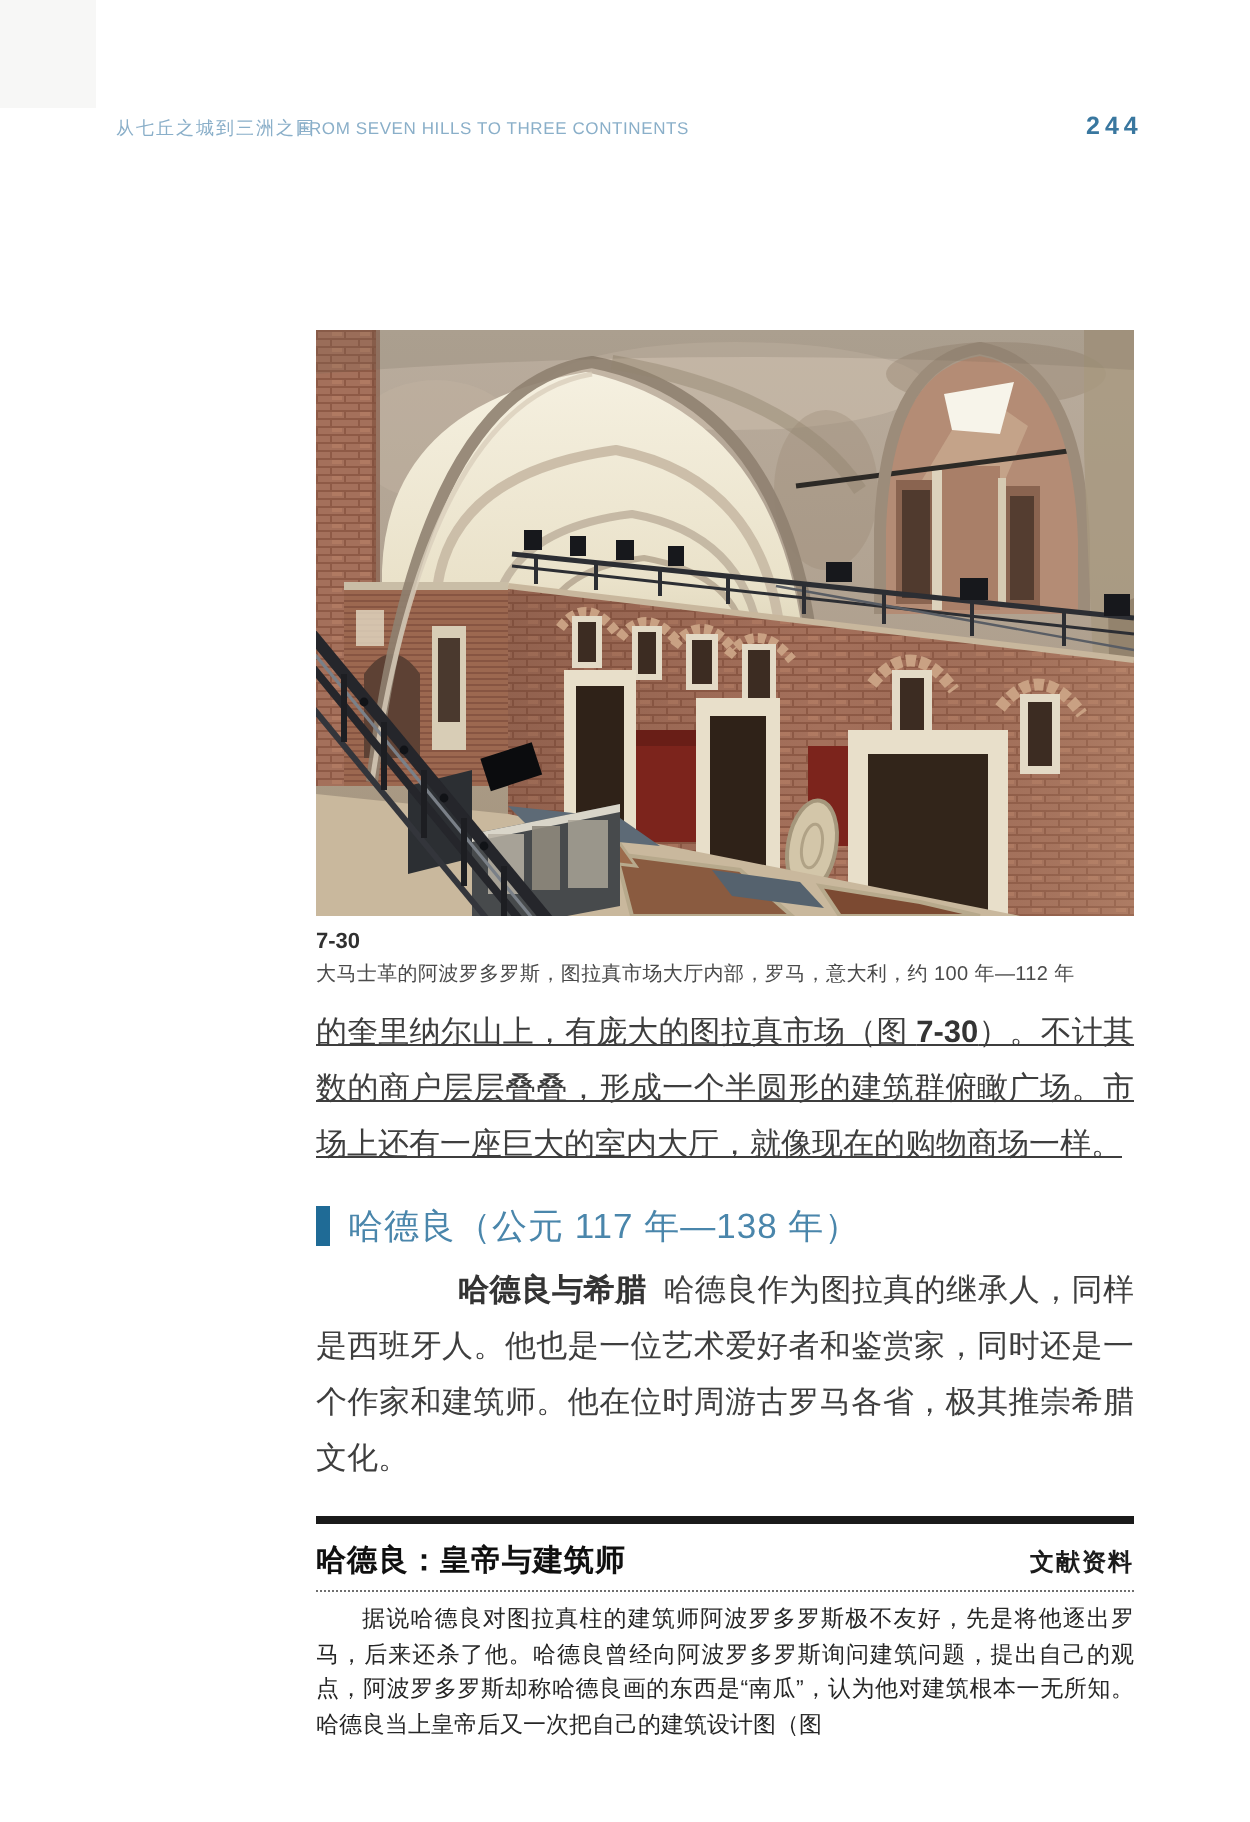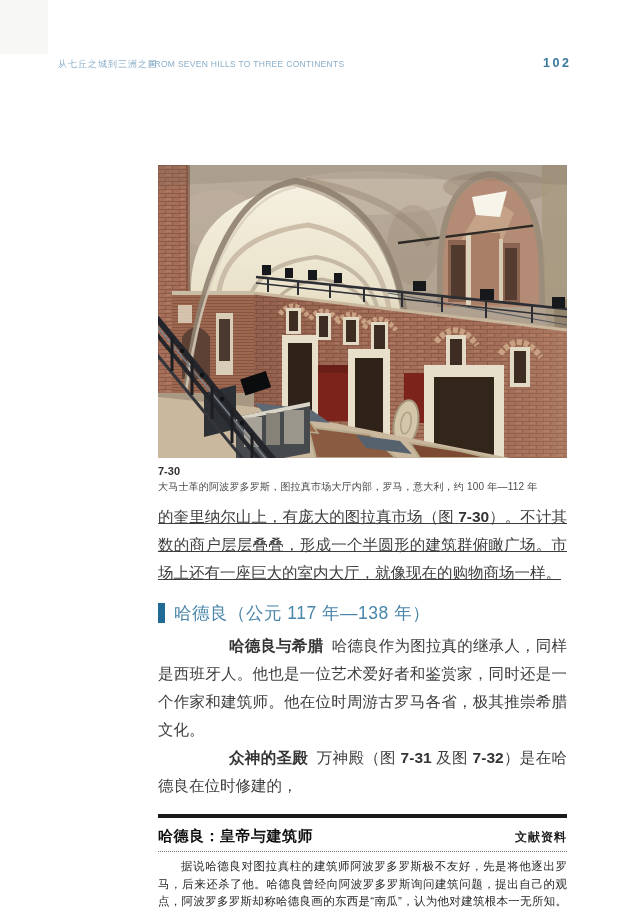--- a/index.html
+++ b/index.html
@@ -44,21 +44,21 @@
 </head>
 <body>
 
 <div class="page">
 
   <div class="corner-block"></div>
 
   <header>
     <span class="hdr-zh">从七丘之城到三洲之国</span>
     <span class="hdr-en">FROM SEVEN HILLS TO THREE CONTINENTS</span>
-    <span class="hdr-num">102</span>
+    <span class="hdr-num">244</span>
   </header>
 
   <main class="content">
 
     <figure>
       <div class="photo">
         <svg viewBox="0 0 409 293" width="409" height="293" preserveAspectRatio="none" role="img" aria-label="图拉真市场大厅内部">
           <defs>
             <linearGradient id="concrete" x1="0" y1="0" x2="0" y2="1">
               <stop offset="0" stop-color="#b9ac9d"></stop>
@@ -284,21 +284,20 @@
 
     <p class="body-p p-first"><span>的奎里纳尔山上，有庞大的图拉真市场（图 </span><b>7-30</b><span>）。不计其数的商户层层叠叠，形成一个半圆形的建筑群俯瞰广场。市场上还有一座巨大的室内大厅，就像现在的购物商场一样。</span></p>
 
     <h2 class="section">
       <span class="bar"></span>
       <span class="txt">哈德良（公元 117 年—138 年）</span>
     </h2>
 
     <p class="body-p indent"><b class="lead">哈德良与希腊</b><span>哈德良作为图拉真的继承人，同样是西班牙人。他也是一位艺术爱好者和鉴赏家，同时还是一个作家和建筑师。他在位时周游古罗马各省，极其推崇希腊文化。</span></p>
 
-    <p class="body-p indent"><b class="lead">众神的圣殿</b><span>万神殿（图 </span><b>7-31</b><span> 及图 </span><b>7-32</b><span>）是在哈德良在位时修建的，</span></p>
 
     <section class="doc-box">
       <div class="rule"></div>
       <div class="box-head">
         <span class="box-title">哈德良：皇帝与建筑师</span>
         <span class="box-tag">文献资料</span>
       </div>
       <p class="box-text"><span>据说哈德良对图拉真柱的建筑师阿波罗多罗斯极不友好，先是将他逐出罗马，后来还杀了他。哈德良曾经向阿波罗多罗斯询问建筑问题，提出自己的观点，阿波罗多罗斯却称哈德良画的东西是“南瓜”，认为他对建筑根本一无所知。哈德良当上皇帝后又一次把自己的建筑设计图（图 </span></p>
 
     </section>

